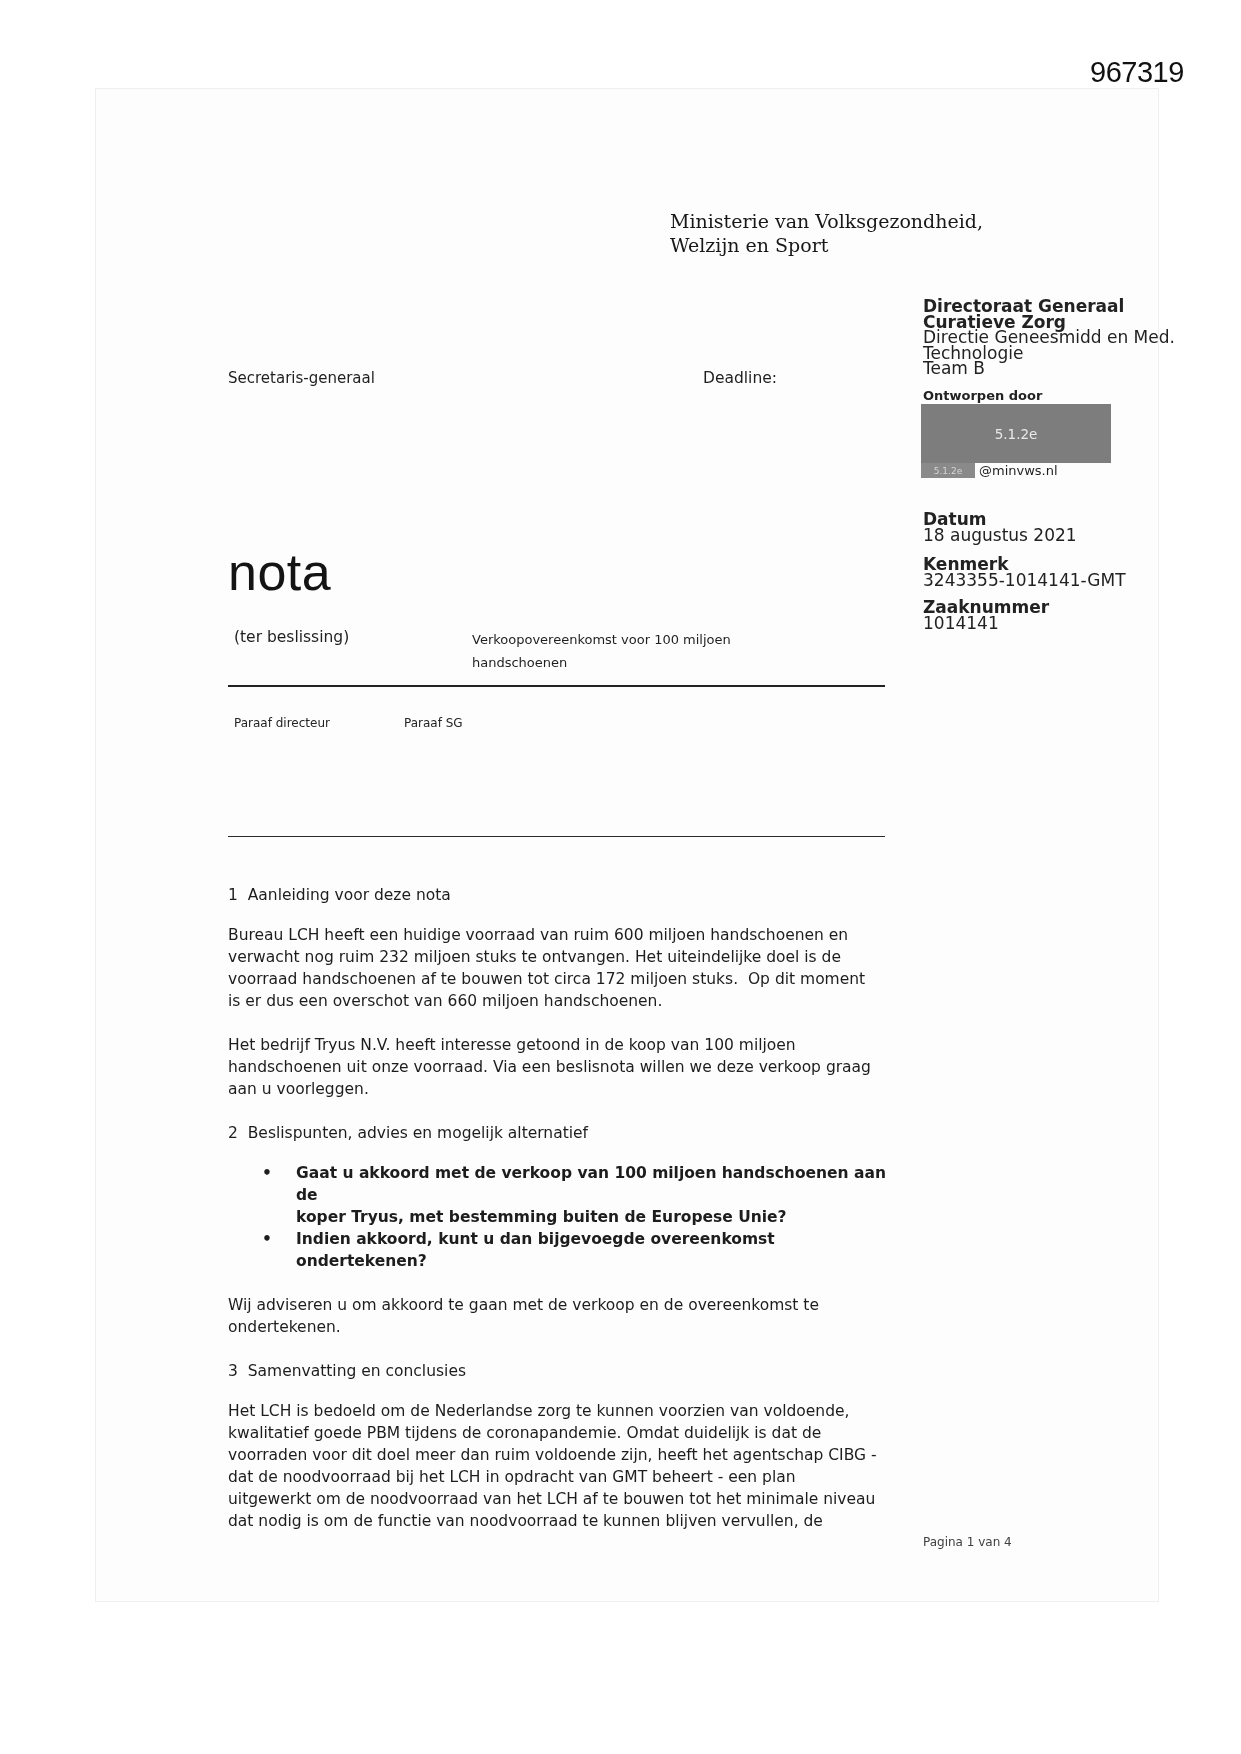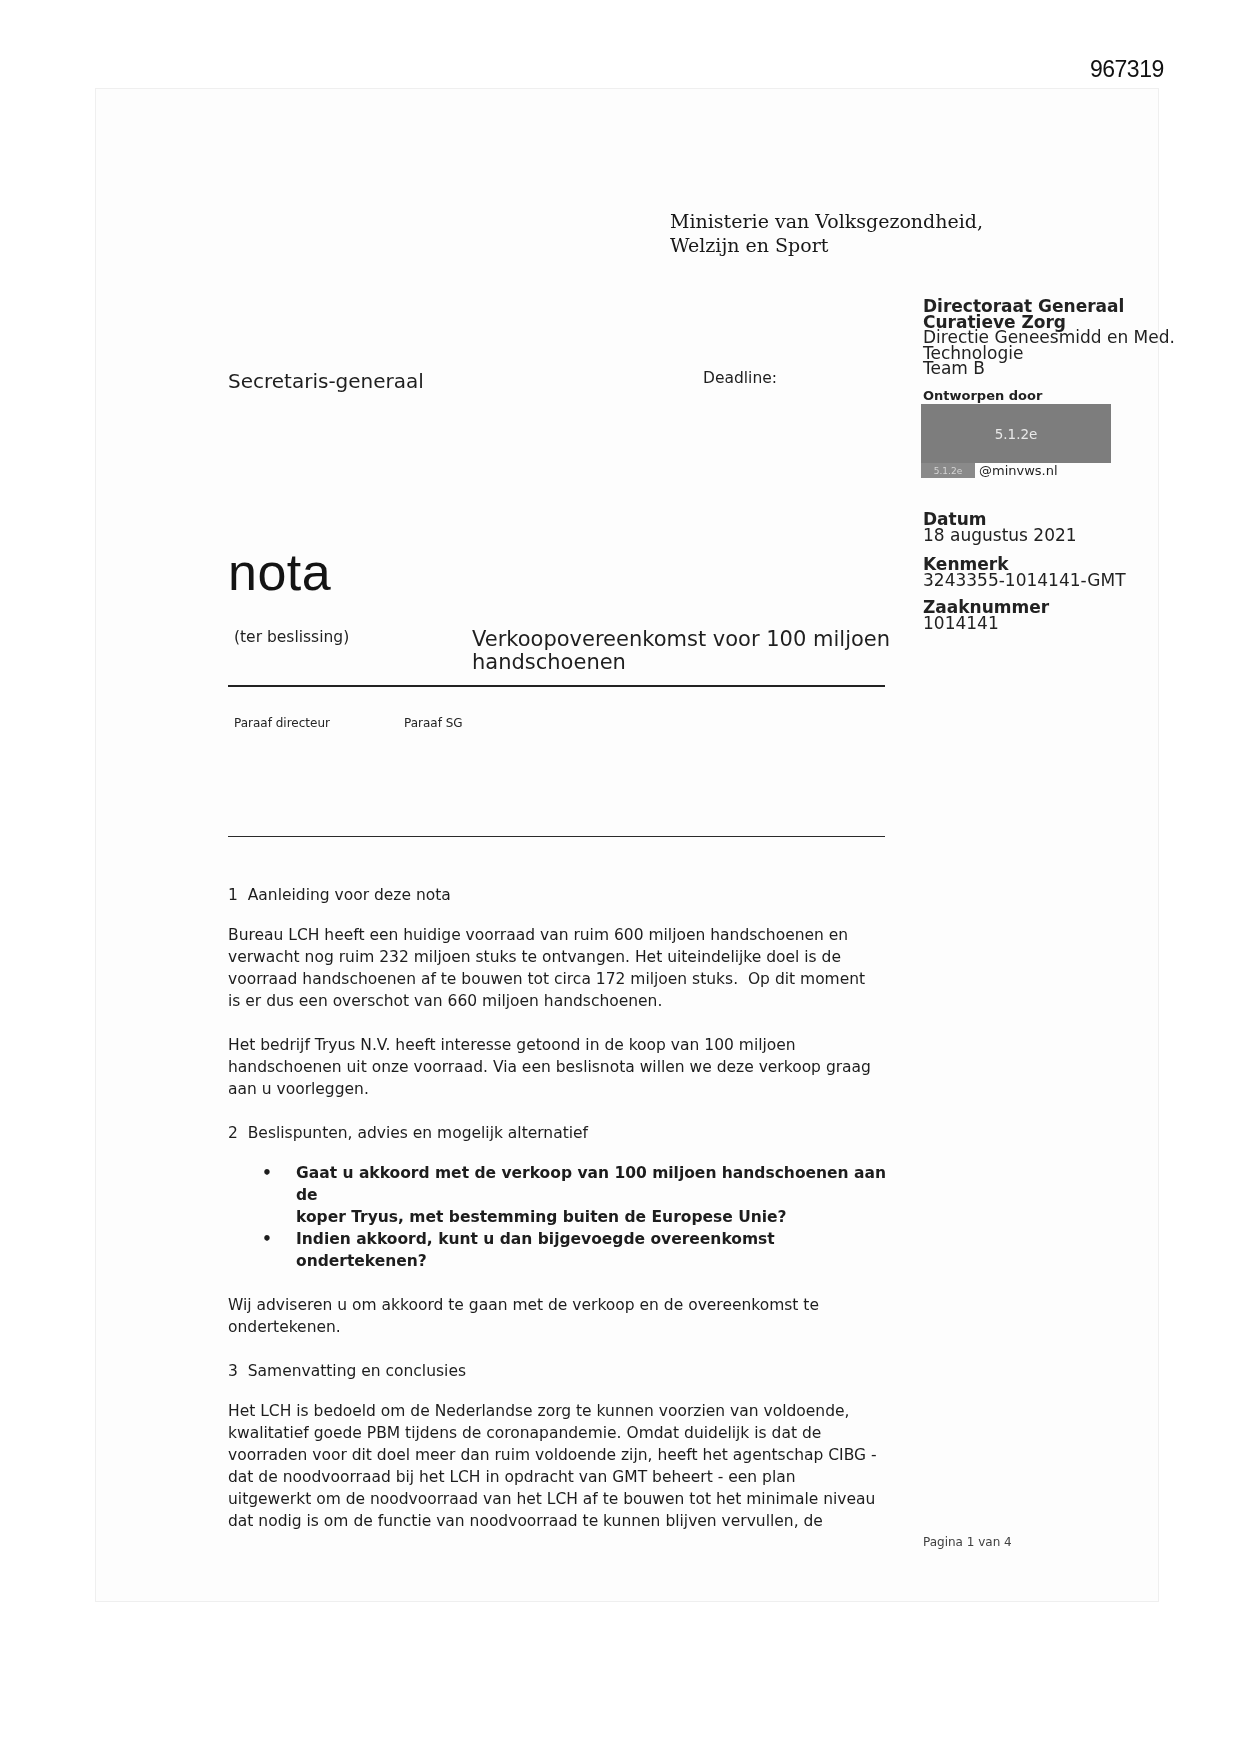--- a/index.html
+++ b/index.html
@@ -8,47 +8,47 @@
     font-family:"DejaVu Sans",sans-serif;color:#1f1f1f;background:#ffffff;
   }
   .page{
     position:absolute;left:95px;top:88px;width:1064px;height:1514px;
     background:#fdfdfd;border:1px solid #efefef;box-sizing:border-box;
   }
   .abs{position:absolute;}
   .pre{white-space:pre-wrap;}
 
   .stamp{left:1090px;top:56px;font-family:"Liberation Sans",sans-serif;
-    font-size:23px;letter-spacing:-0.5px;color:#111;}
+    font-size:29px;letter-spacing:-0.5px;color:#111;}
 
   .ministry{left:670px;top:210px;font-family:"DejaVu Serif","Liberation Serif",serif;
     font-size:19px;line-height:23.5px;color:#181818;}
 
   .metacol{font-size:17px;line-height:15.5px;color:#222;}
   .org{left:923px;top:299px;}
   .b{font-weight:bold;}
   .ontworpen{left:923px;top:388px;font-size:13px;font-weight:bold;
     border-bottom:2px solid #3b82f6;padding-bottom:3px;color:#222;}
   .redact-big{left:921px;top:404px;width:190px;height:59px;background:#7d7d7d;
     display:flex;align-items:center;justify-content:center;}
   .redact-big span{color:#e9e9e9;font-size:13.5px;}
   .email-row{left:921px;top:463px;display:flex;align-items:center;gap:4px;}
   .redact-small{width:54px;height:15px;background:#8a8a8a;display:flex;
     align-items:center;justify-content:center;}
   .redact-small span{color:#d6d6d6;font-size:9px;}
   .email-domain{font-size:13px;color:#1f1f1f;}
   .meta-group .lab{font-weight:bold;}
 
-  .addressee{left:228px;top:369px;font-size:20px;}
+  .addressee{left:228px;top:369px;font-size:15px;}
   .deadline{left:703px;top:369px;font-size:15.5px;}
 
   .nota{left:228px;top:546px;font-family:"Liberation Sans",sans-serif;
     font-size:52px;font-weight:300;line-height:1;color:#141414;letter-spacing:0.5px;}
   .qualifier{left:234px;top:628px;font-size:15.5px;}
-  .subject{left:472px;top:628px;font-size:21px;line-height:23px;}
+  .subject{left:472px;top:628px;font-size:13px;line-height:23px;}
 
   .rule1{left:228px;top:685px;width:657px;height:2px;background:#222;}
   .rule2{left:228px;top:836px;width:657px;height:1px;background:#2a2a2a;}
   .paraaf{top:716px;font-size:12px;color:#242424;}
   .paraaf.d{left:234px;}
   .paraaf.sg{left:404px;}
 
   .bodytext{left:228px;top:884px;width:680px;font-size:15.5px;line-height:22px;color:#1d1d1d;}
   .bodytext h3{font-size:15.5px;font-weight:normal;margin:6px 0 18px 0;white-space:pre-wrap;}
   .bodytext h3.first{margin-top:0;}

